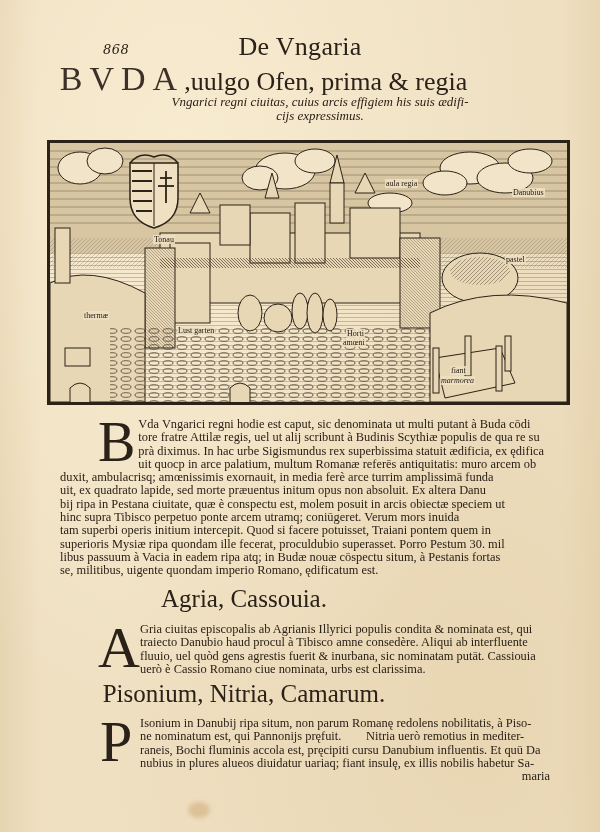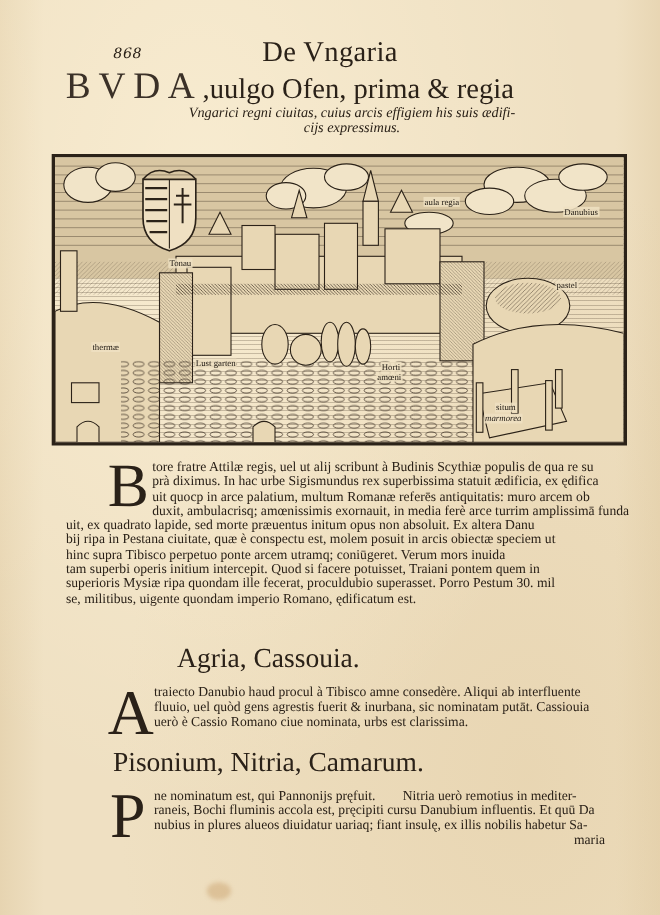--- a/index.html
+++ b/index.html
@@ -187,54 +187,58 @@
     <path d="M180 259 L180 245 Q190 235 200 245 L200 259" fill="#e8d7b4" stroke="#2b2218"></path>
   </svg>
   <span class="wc-label" style="left:103px; top:92px;">Tonau</span>
   <span class="wc-label" style="left:335px; top:36px;">aula regia</span>
   <span class="wc-label" style="left:462px; top:45px;">Danubius</span>
   <span class="wc-label" style="left:455px; top:112px;">pastel</span>
   <span class="wc-label" style="left:33px; top:168px;">thermæ</span>
   <span class="wc-label" style="left:127px; top:183px;">Lust garten</span>
   <span class="wc-label" style="left:296px; top:186px;">Horti</span>
   <span class="wc-label" style="left:292px; top:195px;">amœni</span>
-  <span class="wc-label" style="left:400px; top:223px;">situm</span>
+  <span class="wc-label" style="left:400px; top:223px;">fiant</span>
   <span class="wc-label" style="left:390px; top:233px;font-style:italic;">marmorea</span>
 </div>
 
 <div class="section" style="top:418px;">
   <div class="para">
     <span class="dropcap" style="font-size:56px; line-height:44px; margin-top:2px; margin-left:-2px;">B</span>
+    <span class="line">Vda Vngarici regni hodie est caput, sic denominata ut multi putant à Buda cōdi</span>
     <span class="line">tore fratre Attilæ regis, uel ut alij scribunt à Budinis Scythiæ populis de qua re su</span>
     <span class="line">prà diximus. In hac urbe Sigismundus rex superbissima statuit ædificia, ex ędifica</span>
     <span class="line">uit quocp in arce palatium, multum Romanæ referēs antiquitatis: muro arcem ob</span>
     <span class="line" style="margin-left:-40px;">duxit, ambulacrisq; amœnissimis exornauit, in media ferè arce turrim amplissimā funda</span>
     <span class="line" style="margin-left:-40px;">uit, ex quadrato lapide, sed morte præuentus initum opus non absoluit. Ex altera Danu</span>
     <span class="line" style="margin-left:-40px;">bij ripa in Pestana ciuitate, quæ è conspectu est, molem posuit in arcis obiectæ speciem ut</span>
     <span class="line" style="margin-left:-40px;">hinc supra Tibisco perpetuo ponte arcem utramq; coniūgeret. Verum mors inuida</span>
     <span class="line" style="margin-left:-40px;">tam superbi operis initium intercepit. Quod si facere potuisset, Traiani pontem quem in</span>
     <span class="line" style="margin-left:-40px;">superioris Mysiæ ripa quondam ille fecerat, proculdubio superasset. Porro Pestum 30. mil</span>
+    <span class="line" style="margin-left:-40px;">libus passuum à Vacia in eadem ripa atq; in Budæ nouæ cōspectu situm, à Pestanis fortas</span>
     <span class="line" style="margin-left:-40px;">se, militibus, uigente quondam imperio Romano, ędificatum est.</span>
   </div>
 </div>
 
 <div class="section-heading" style="top:585px;">Agria, Cassouia.</div>
 <div class="section" style="top:623px; left:98px;">
   <div class="para" style="padding-left:42px;">
     <span class="dropcap" style="position:absolute; left:0; top:-4px; font-size:58px; line-height:58px;">A</span>
+    <span class="line">Gria ciuitas episcopalis ab Agrianis Illyrici populis condita &amp; nominata est, qui</span>
     <span class="line">traiecto Danubio haud procul à Tibisco amne consedère. Aliqui ab interfluente</span>
     <span class="line">fluuio, uel quòd gens agrestis fuerit &amp; inurbana, sic nominatam putāt. Cassiouia</span>
     <span class="line">uerò è Cassio Romano ciue nominata, urbs est clarissima.</span>
   </div>
 </div>
 
 <div class="section-heading" style="top:680px;">Pisonium, Nitria, Camarum.</div>
 <div class="section" style="top:717px; left:100px;">
   <div class="para" style="padding-left:40px;">
     <span class="dropcap" style="position:absolute; left:0; top:-4px; font-size:58px; line-height:58px;">P</span>
+    <span class="line">Isonium in Danubij ripa situm, non parum Romanę redolens nobilitatis, à Piso-</span>
     <span class="line" style="white-space:pre;">ne nominatum est, qui Pannonijs pręfuit.        Nitria uerò remotius in mediter-</span>
     <span class="line">raneis, Bochi fluminis accola est, pręcipiti cursu Danubium influentis. Et quū Da</span>
     <span class="line">nubius in plures alueos diuidatur uariaq; fiant insulę, ex illis nobilis habetur Sa-</span>
     <span class="line" style="text-align:right;">maria</span>
   </div>
 </div>
 
 <div class="stain"></div>
 
 </body></html>

